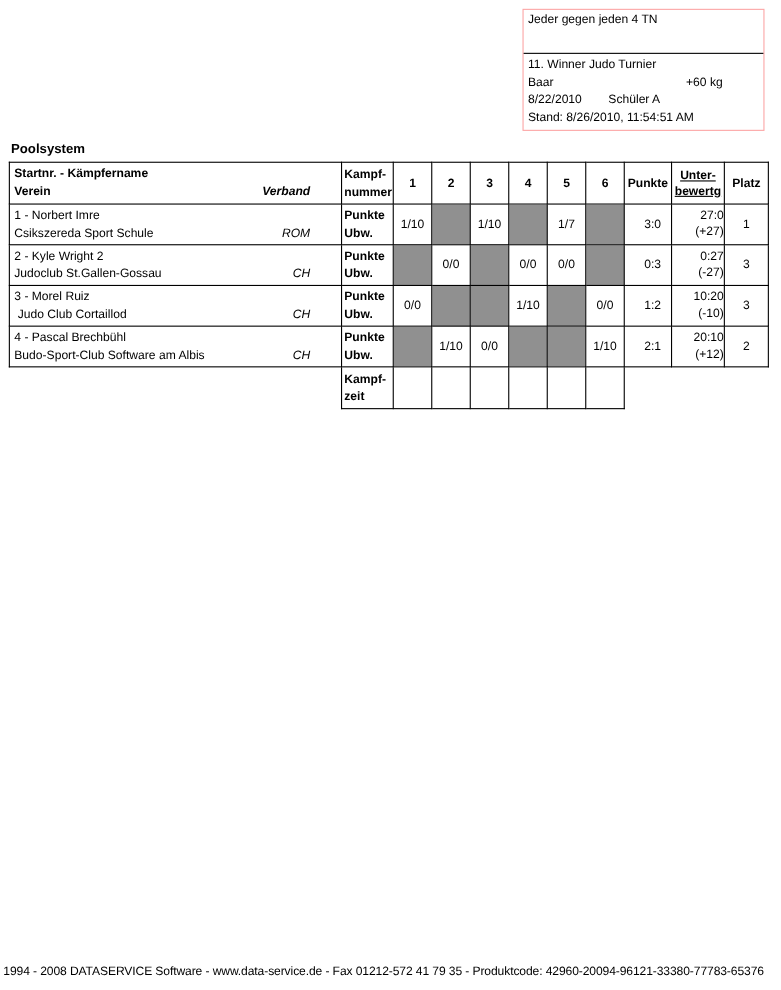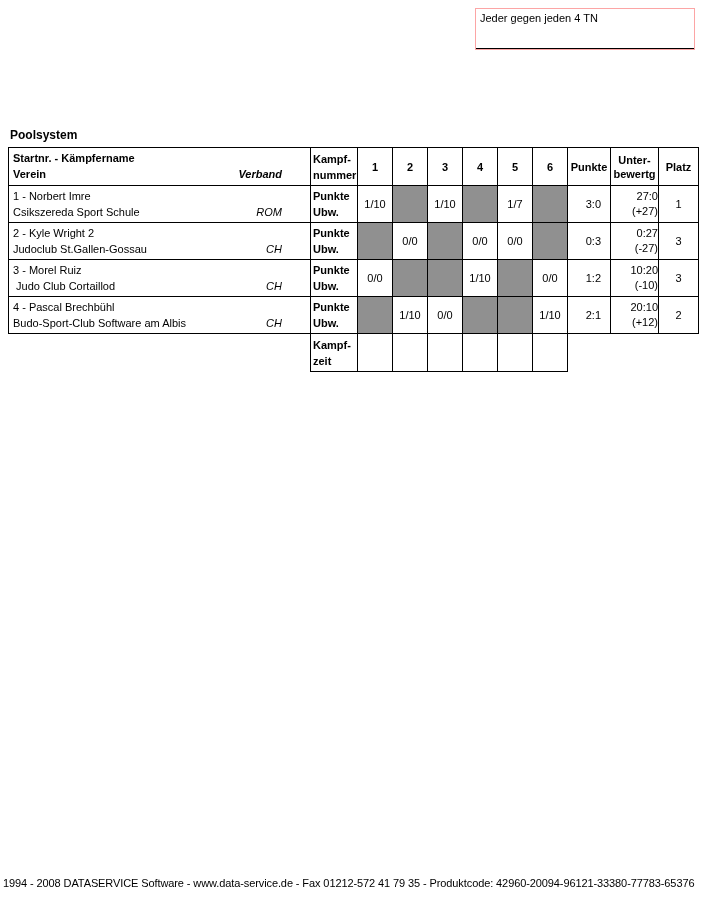--- a/index.html
+++ b/index.html
@@ -22,32 +22,44 @@
   td { border:1px solid #000; padding:0; font-size:11px; vertical-align:middle; overflow:hidden; }
   tr.hdr td, td.label-cell { font-weight:bold; }
   .fighter-cell { padding:2px 5px 2px 4px; vertical-align:top; line-height:16px; }
   .fighter-line2 { display:flex; justify-content:space-between; }
   .club { white-space:pre; }
   .fed { margin-right:23px;font-style:italic; }
   .label-cell { padding:1px 12px 1px 2px; line-height:16px; vertical-align:middle; }
   .num-head, .num-cell, .place-cell, .punkte-head, .ubw-head, .platz-head { text-align:center; }
   .points-cell { text-align:right; padding-right:9px; }
   .ubw-cell { text-align:right; line-height:15px; }
-  .ubw-head { line-height:14px; padding-top:1px; }
+  .ubw-head { line-height:14px; padding-top:1px;text-decoration:underline; }
   .gray { background:#909090; }
   .no-border { border:none; background:transparent; }
 
   
   .footer { position:absolute; left:3px; top:877px; width:706px; font-size:11px; white-space:nowrap; letter-spacing:-0.1px; }
 </style>
 </head>
 <body>
 
 <div class="info-box">
   <div class="info-a">Jeder gegen jeden 4 TN</div>
+  <div class="info-b">
+    <div>11. Winner Judo Turnier</div>
+    <div class="info-line2">
+      <span>Baar</span>
+      <span class="weight">+60 kg</span>
+    </div>
+    <div>
+      <span class="date-span">8/22/2010</span>
+      <span>Schüler A</span>
+    </div>
+    <div>Stand: 8/26/2010, 11:54:51 AM</div>
+  </div>
 </div>
 
 <div class="section-title">Poolsystem</div>
 
 <table class="pool">
   <colgroup>
     <col style="width:302px">
       <col style="width:47px">
     <col style="width:35px">
       <col style="width:35px">

